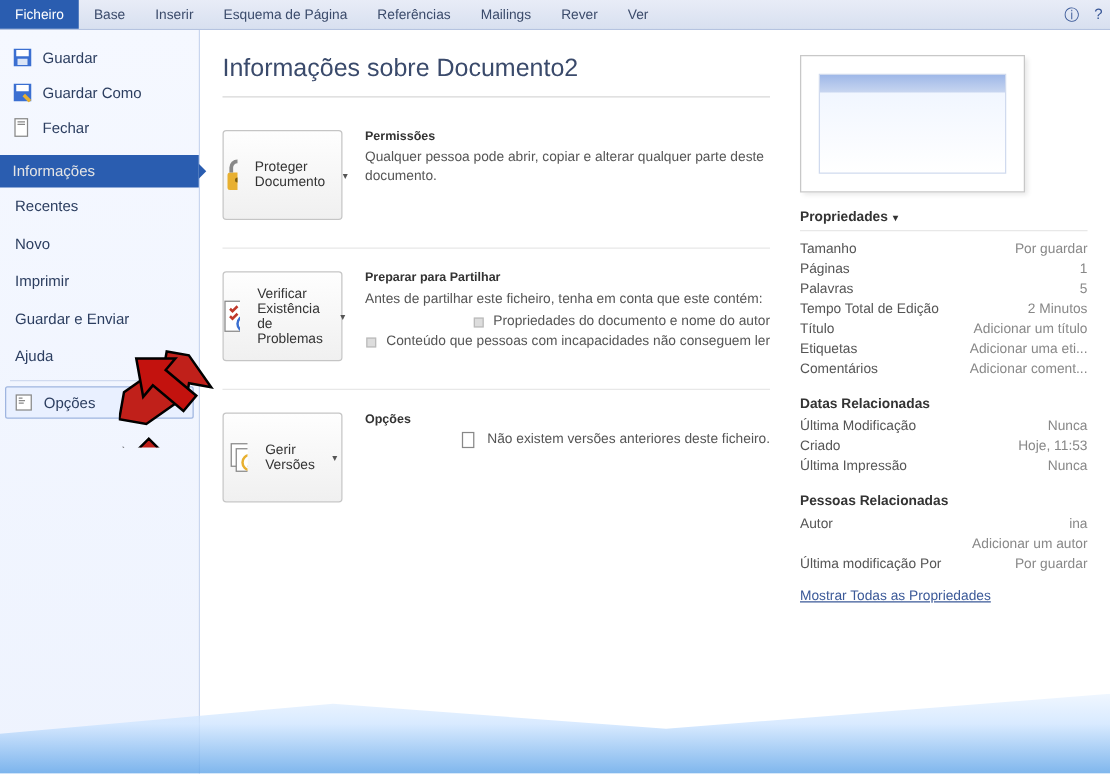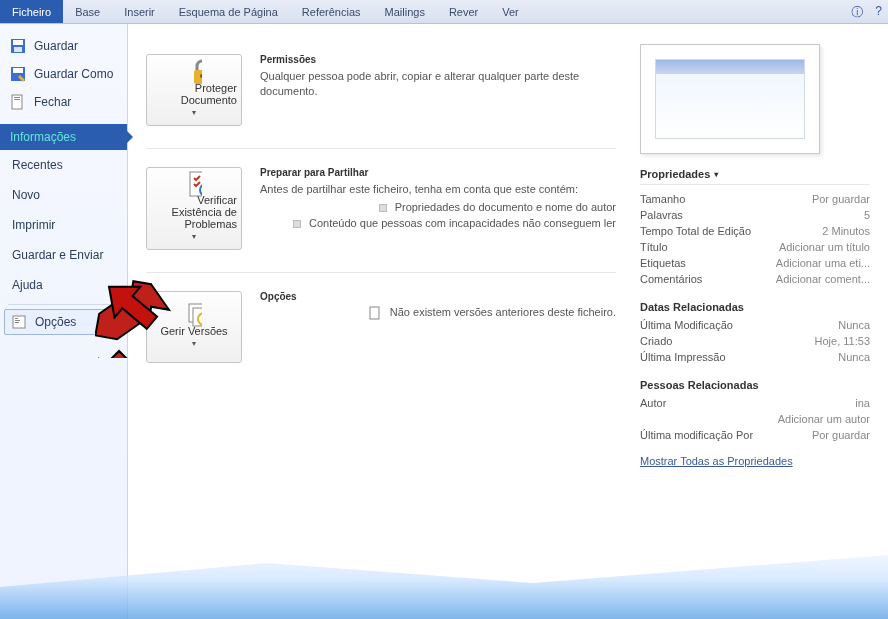--- a/index.html
+++ b/index.html
@@ -6,37 +6,37 @@
 body { width: 888px; height: 619px; background: #fff; overflow: hidden; position: relative; }
 
 .ribbon-tabs { display: flex; background: linear-gradient(#e8ecf7, #d8e0f0); border-bottom: 1px solid #b5c3e0; height: 24px; font-size: 11px; align-items: stretch; }
 .ribbon-tabs .tab { padding: 4px 12px; color: #3b4b6b; cursor: pointer; display: flex; align-items: center; }
 .ribbon-tabs .tab.active { background: #2a5db0; color: #fff; }
 .ribbon-tabs .spacer { flex: 1; }
 .ribbon-tabs .help-icon { padding: 4px 6px; color: #3b5998; font-size: 12px; }
 
 .main { display: flex; height: calc(100% - 24px); }
 
-.sidebar { width: 128px; background: linear-gradient(#f5f8ff, #eef3fe); border-right: 1px solid #c9d6ef; display: flex; flex-direction: column; font-size: 12px; position: relative; }
+.sidebar { width: 160px; background: linear-gradient(#f5f8ff, #eef3fe); border-right: 1px solid #c9d6ef; display: flex; flex-direction: column; font-size: 12px; position: relative; }
 .sidebar-item { display: flex; align-items: center; gap: 8px; padding: 6px 10px; color: #2c3e60; cursor: pointer; }
-.sidebar-item.selected { background: #2a5db0; color: #5eead4; position: relative; }
+.sidebar-item.selected { background: #2a5db0; color: #e5e5e5; position: relative; }
 .sidebar-item.selected::after { content: ""; position: absolute; right: -6px; top: 50%; transform: translateY(-50%); width: 0; height: 0; border-left: 6px solid #2a5db0; border-top: 6px solid transparent; border-bottom: 6px solid transparent; }
 .sidebar-item.framed { border: 1px solid #9fb5e0; background: #e9f0ff; margin: 0 4px; border-radius: 2px; padding: 4px 6px; }
 .sep { height: 1px; background: #d0daef; margin: 4px 8px; }
 .sidebar .block { padding: 8px 0; }
 .sidebar .simple { padding: 8px 12px; color: #2c3e60; cursor: pointer; }
 .ico { width: 16px; height: 16px; display: inline-flex; align-items: center; justify-content: center; }
 
 .content { flex: 1; display: flex; padding: 20px 18px; gap: 24px; overflow: hidden; }
 .center { flex: 1; }
 .page-title { font-size: 20px; color: #3a4a6b; font-weight: normal; padding-bottom: 10px; border-bottom: 1px solid #d8d8d8; margin-bottom: 16px; }
 
 .section { display: flex; gap: 18px; padding: 10px 0 22px; border-bottom: 1px solid #e8e8e8; margin-bottom: 8px; }
 .section:last-child { border-bottom: none; }
-.big-btn { width: 96px; min-height: 72px; border: 1px solid #c5c5c5; border-radius: 3px; background: linear-gradient(#fefefe, #f0f0f0); display: flex; flex-direction: column; align-items: center; justify-content: center; gap: 2px; font-size: 11px; color: #333; padding: 8px 4px; cursor: pointer; text-align: right; }
+.big-btn { width: 96px; min-height: 72px; border: 1px solid #c5c5c5; border-radius: 3px; background: linear-gradient(#fefefe, #f0f0f0); display: flex; flex-direction: row; align-items: center; justify-content: center; gap: 14px; font-size: 11px; color: #333; padding: 8px 4px; cursor: pointer; text-align: left; }
 .big-btn .dd { font-size: 8px; color: #555; }
 .section-body { flex: 1; font-size: 11px; color: #555; }
 .section-body h3 { font-size: 10px; color: #333; margin-bottom: 4px; font-weight: bold; }
 .section-body p { line-height: 1.4; }
 .section-body .bullet { display: flex; gap: 8px; align-items: flex-start; margin-top: 4px; justify-content: flex-end; }
 .section-body .bullet .sq { width: 8px; height: 8px; background: #ddd; border: 1px solid #bbb; margin-top: 3px; flex-shrink: 0; }
 
 .right { width: 230px; font-size: 11px; color: #555; }
 .thumb { width: 180px; height: 110px; border: 1px solid #c8c8c8; background: #fff; margin-bottom: 14px; display: flex; align-items: center; justify-content: center; box-shadow: 2px 2px 4px rgba(0,0,0,.1); }
 .thumb-inner { width: 150px; height: 80px; border: 1px solid #d0daee; background: linear-gradient(#eef4ff, #fff); position: relative; }
@@ -121,20 +121,21 @@
             <rect x="3" y="5" width="5" height="1" fill="#888"></rect>
             <rect x="3" y="7" width="4" height="1" fill="#888"></rect>
           </svg>
         </span>
       <span>Opções</span>
     </div>
   </div>
 
   <div class="content">
     <div class="center">
+      <h1 class="page-title">Informações sobre Documento2</h1>
 
       <div class="section">
         <div class="big-btn">
           <span class="ico">
               <svg width="32" height="28">
                 <rect x="8" y="12" width="16" height="14" rx="2" fill="#e8b030"></rect>
                 <path d="M11 12 V8 a5 5 0 0 1 10 0 V12" fill="none" stroke="#888" stroke-width="3"></path>
                 <circle cx="16" cy="18" r="2" fill="#7a5c10"></circle>
               </svg>
             </span>
@@ -209,20 +210,24 @@
       <div class="props-head">
         <span>Propriedades</span>
         <span style="font-size:8px;">▾</span>
       </div>
       <div id="prop-rows">
           <div class="kv">
             <span class="k">Tamanho</span>
             <span class="v">Por guardar</span>
           </div>
           <div class="kv">
+            <span class="k">Páginas</span>
+            <span class="v">1</span>
+          </div>
+          <div class="kv">
             <span class="k">Palavras</span>
             <span class="v">5</span>
           </div>
           <div class="kv">
             <span class="k">Tempo Total de Edição</span>
             <span class="v">2 Minutos</span>
           </div>
           <div class="kv">
             <span class="k">Título</span>
             <span class="v">Adicionar um título</span>

